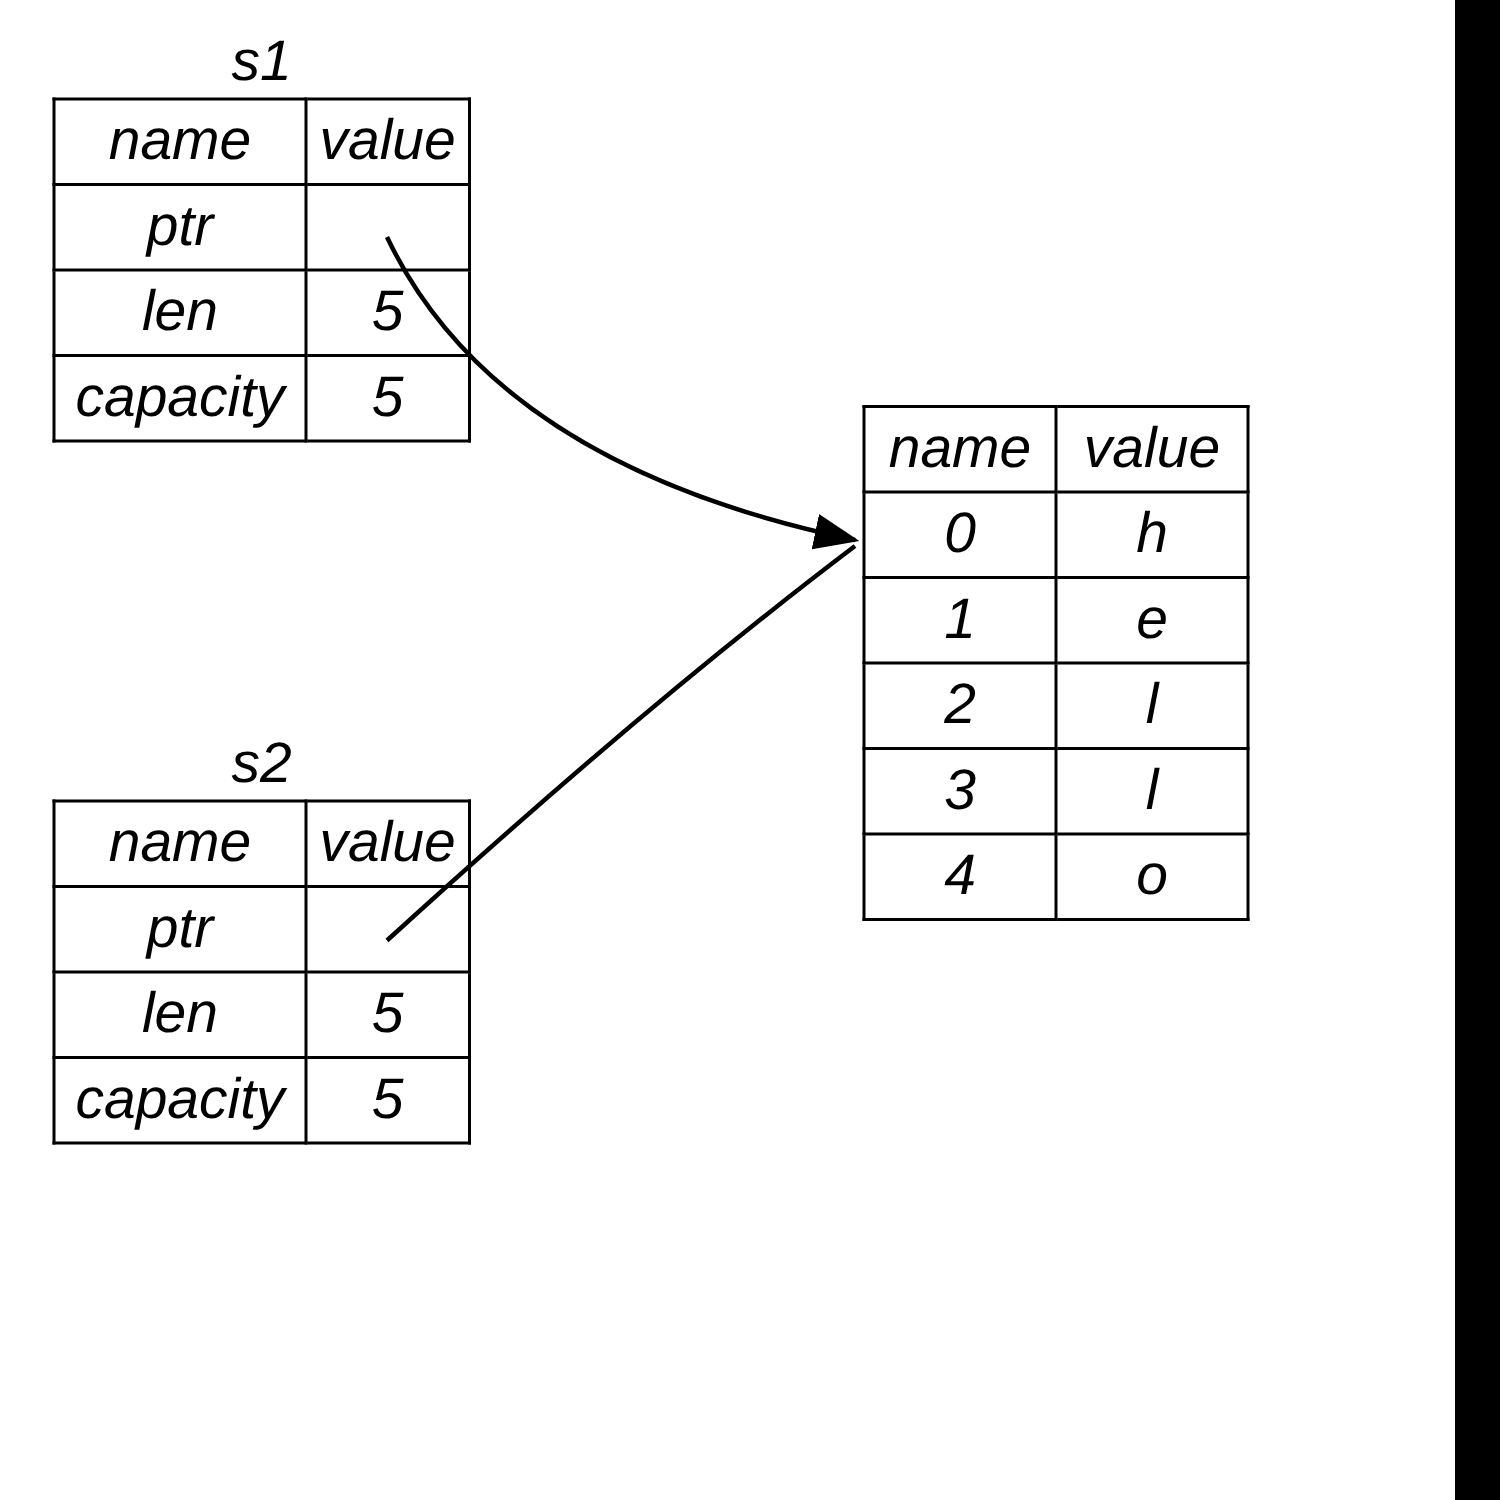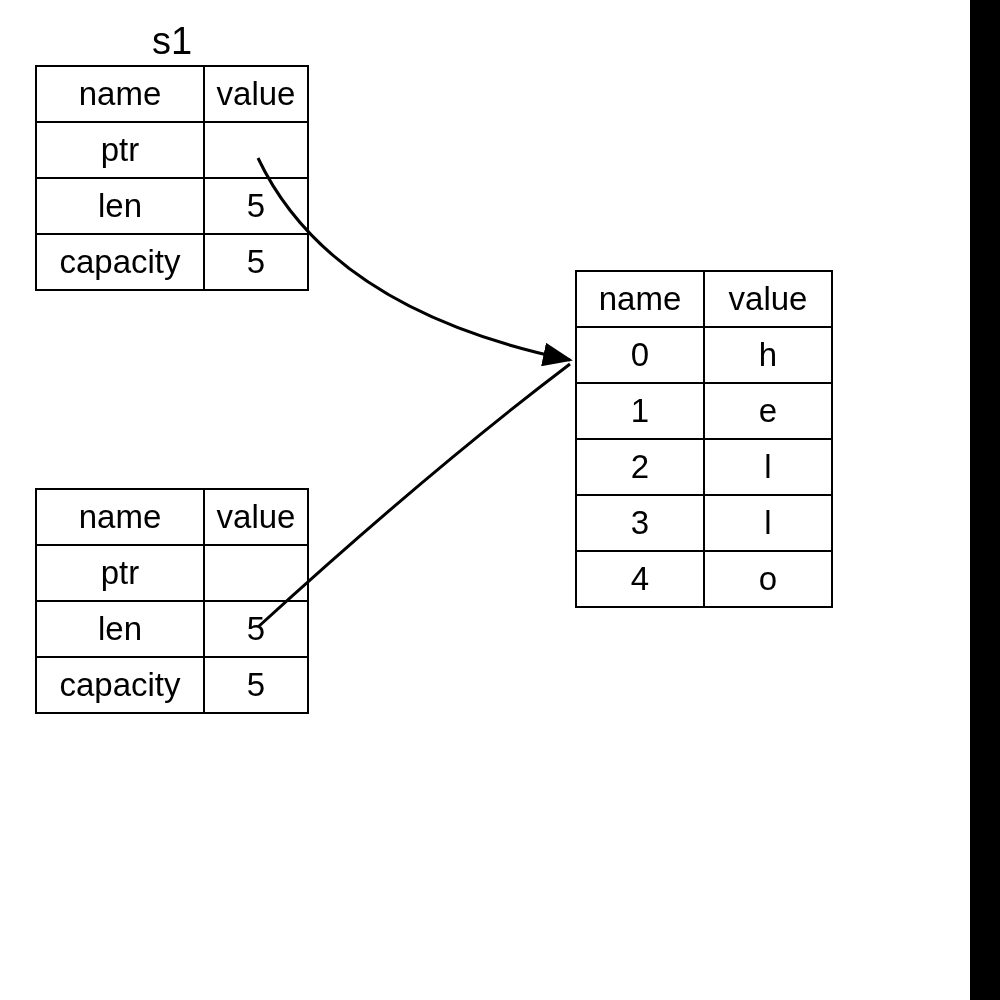--- a/index.html
+++ b/index.html
@@ -11,40 +11,41 @@
       font-family: Arial, Helvetica, sans-serif;
       background: #fff;
       width: 1000px;
       height: 1000px;
       position: relative;
     }
     .container {
       position: relative;
       width: 1000px;
       height: 856px;
+      font-style: italic;
     }
     .right-bar {
       position: absolute;
       right: 0;
       top: 0;
       width: 30px;
       height: 1000px;
       background: #000;
     }
     .table-title {
       font-size: 38px;
       text-align: center;
       margin-bottom: 2px;
     }
     table {
       border-collapse: collapse;
     }
     td, th {
       border: 2px solid #000;
-      font-size: 33px;
+      font-size: 38px;
       font-weight: normal;
       text-align: center;
       padding: 6px 8px;
       height: 56px;
     }
     .s-table td.col-name {
       width: 168px;
     }
     .s-table td.col-value {
       width: 104px;
@@ -102,20 +103,21 @@
       </tr>
       <tr>
         <td class="col-name">capacity</td>
         <td class="col-value">5</td>
       </tr>
     </tbody>
       </table>
   </div>
 
   <div class="s2-block">
+    <div class="table-title">s2</div>
     <table class="s-table">
       <tbody>
           <tr>
         <td class="col-name">name</td>
         <td class="col-value">value</td>
       </tr>
       <tr>
         <td class="col-name">ptr</td>
         <td class="col-value"></td>
       </tr>

